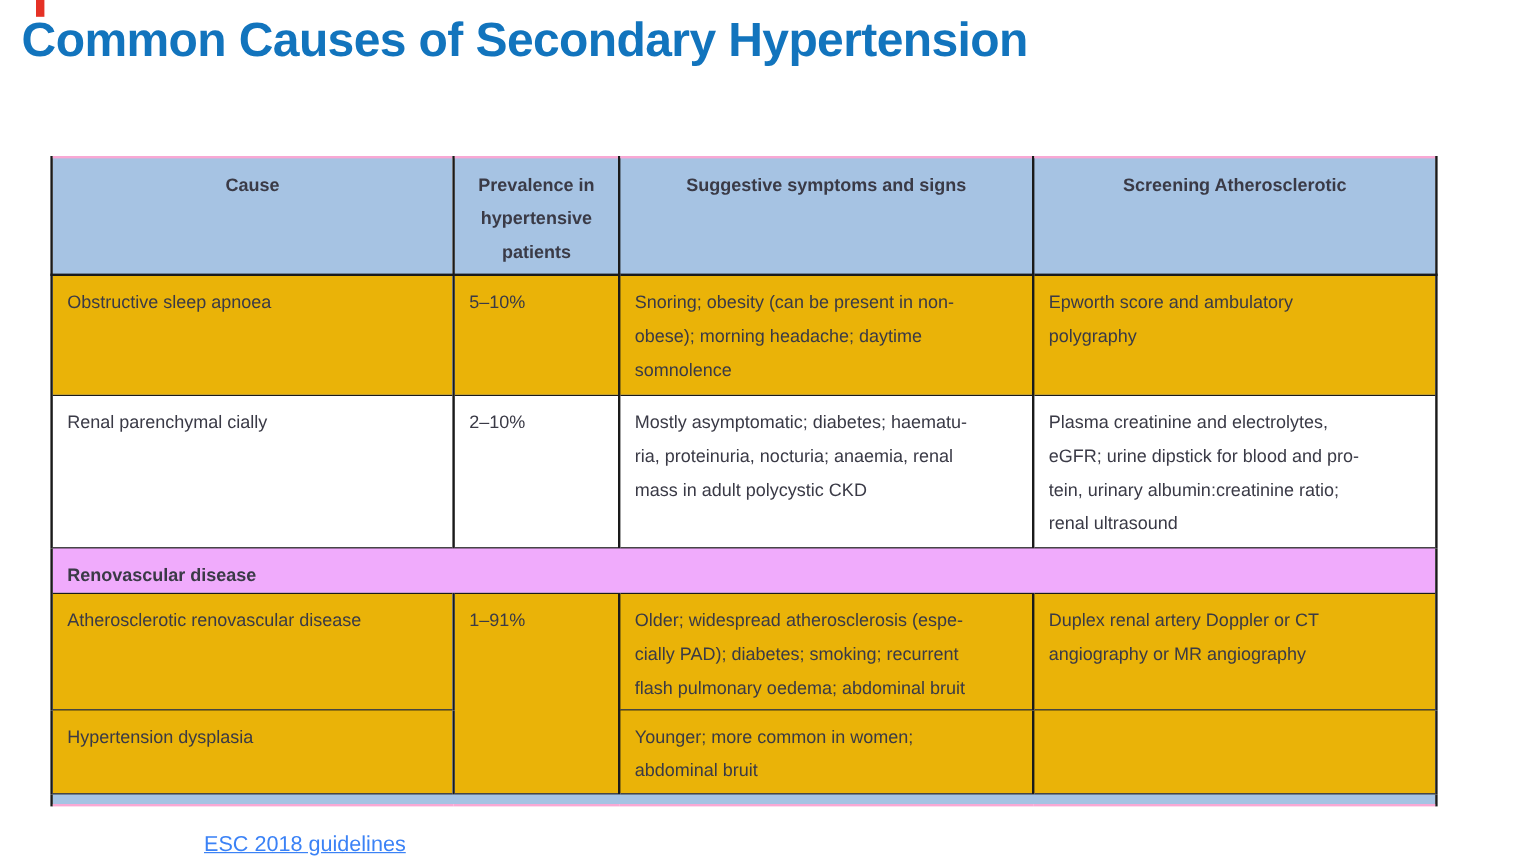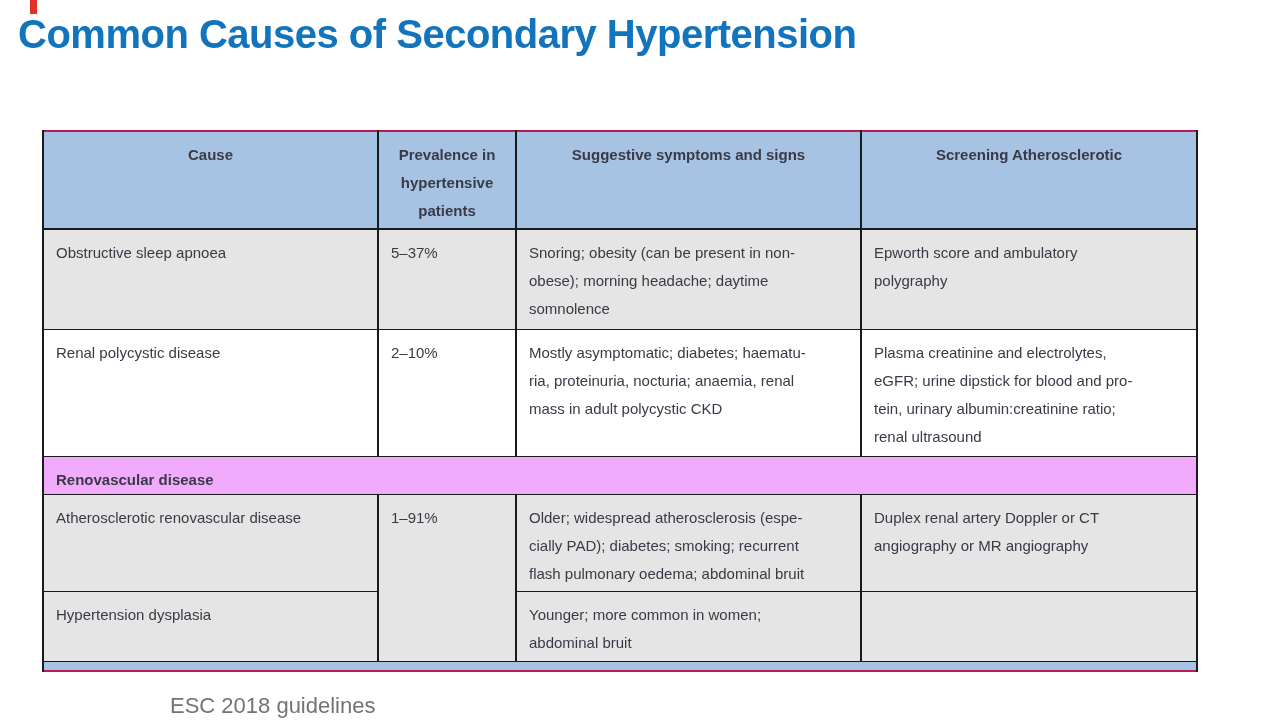--- a/index.html
+++ b/index.html
@@ -14,21 +14,21 @@
   .slide-title {
     position:absolute; left:18px; top:12px;
     font-size:40px; font-weight:700; color:#1274bd;
     letter-spacing:-0.5px; white-space:nowrap;
   }
 
   .table-wrap { position:absolute; left:42px; top:130px; width:1154px; }
 
   table.esc {
     width:100%; border-collapse:collapse; table-layout:fixed;
-    border:2px solid #be185d;
+    border:2px solid #f9a8d4;
   }
   table.esc td {
     border:1px solid #1a1a1a;
     border-left-width:2px; border-right-width:2px;
     vertical-align:top;
     padding:9px 12px 0 12px;
     font-size:15px; line-height:28px; color:#3a3a46;
     white-space:pre-line;
     overflow:hidden;
   }
@@ -38,27 +38,27 @@
     font-size:15.5px; line-height:28px;
   }
   td.col4 { border-left:3px solid #1a1a1a; }
   tr.hdr td { border-bottom-width:2px; }
   td.section {
     background:#f0abfc; color:#15152e; font-weight:700;
     text-align:left; font-size:16px; line-height:24px;
     border-top-width:2px; border-bottom-width:2px;
     padding-top:5px;
   }
-  td.lt { background:#e5e5e5; }
+  td.lt { background:#eab308; }
   td.wh { background:#ffffff; }
   tr.partial td { background:#a6c3e3; padding:0; height:10px; border-bottom:1px solid #1a1a1a; }
 
   .source-note {
     position:absolute; left:170px; top:693px;
-    font-size:22px; color:#737373;
+    font-size:18px; color:#3b82f6;text-decoration:underline;
   }
 </style>
 </head>
 <body>
 
 <div class="red-marker"></div>
 
 <div class="slide-title">Common Causes of Secondary Hypertension</div>
 
 <div class="table-wrap">
@@ -75,30 +75,30 @@
       <td class="head">Cause</td>
       <td class="head">Prevalence in
 hypertensive
 patients</td>
       <td class="head">Suggestive symptoms and signs</td>
       <td class="head col4">Screening Atherosclerotic</td>
     </tr>
 
     <tr style="height:100px">
       <td class="lt">Obstructive sleep apnoea</td>
-      <td class="lt">5–37%</td>
+      <td class="lt">5–10%</td>
       <td class="lt">Snoring; obesity (can be present in non-
 obese); morning headache; daytime
 somnolence</td>
       <td class="lt col4">Epworth score and ambulatory
 polygraphy</td>
     </tr>
 
     <tr style="height:127px">
-      <td class="wh">Renal polycystic disease</td>
+      <td class="wh">Renal parenchymal cially</td>
       <td class="wh">2–10%</td>
       <td class="wh">Mostly asymptomatic; diabetes; haematu-
 ria, proteinuria, nocturia; anaemia, renal
 mass in adult polycystic CKD</td>
       <td class="wh col4">Plasma creatinine and electrolytes,
 eGFR; urine dipstick for blood and pro-
 tein, urinary albumin:creatinine ratio;
 renal ultrasound</td>
     </tr>
 

